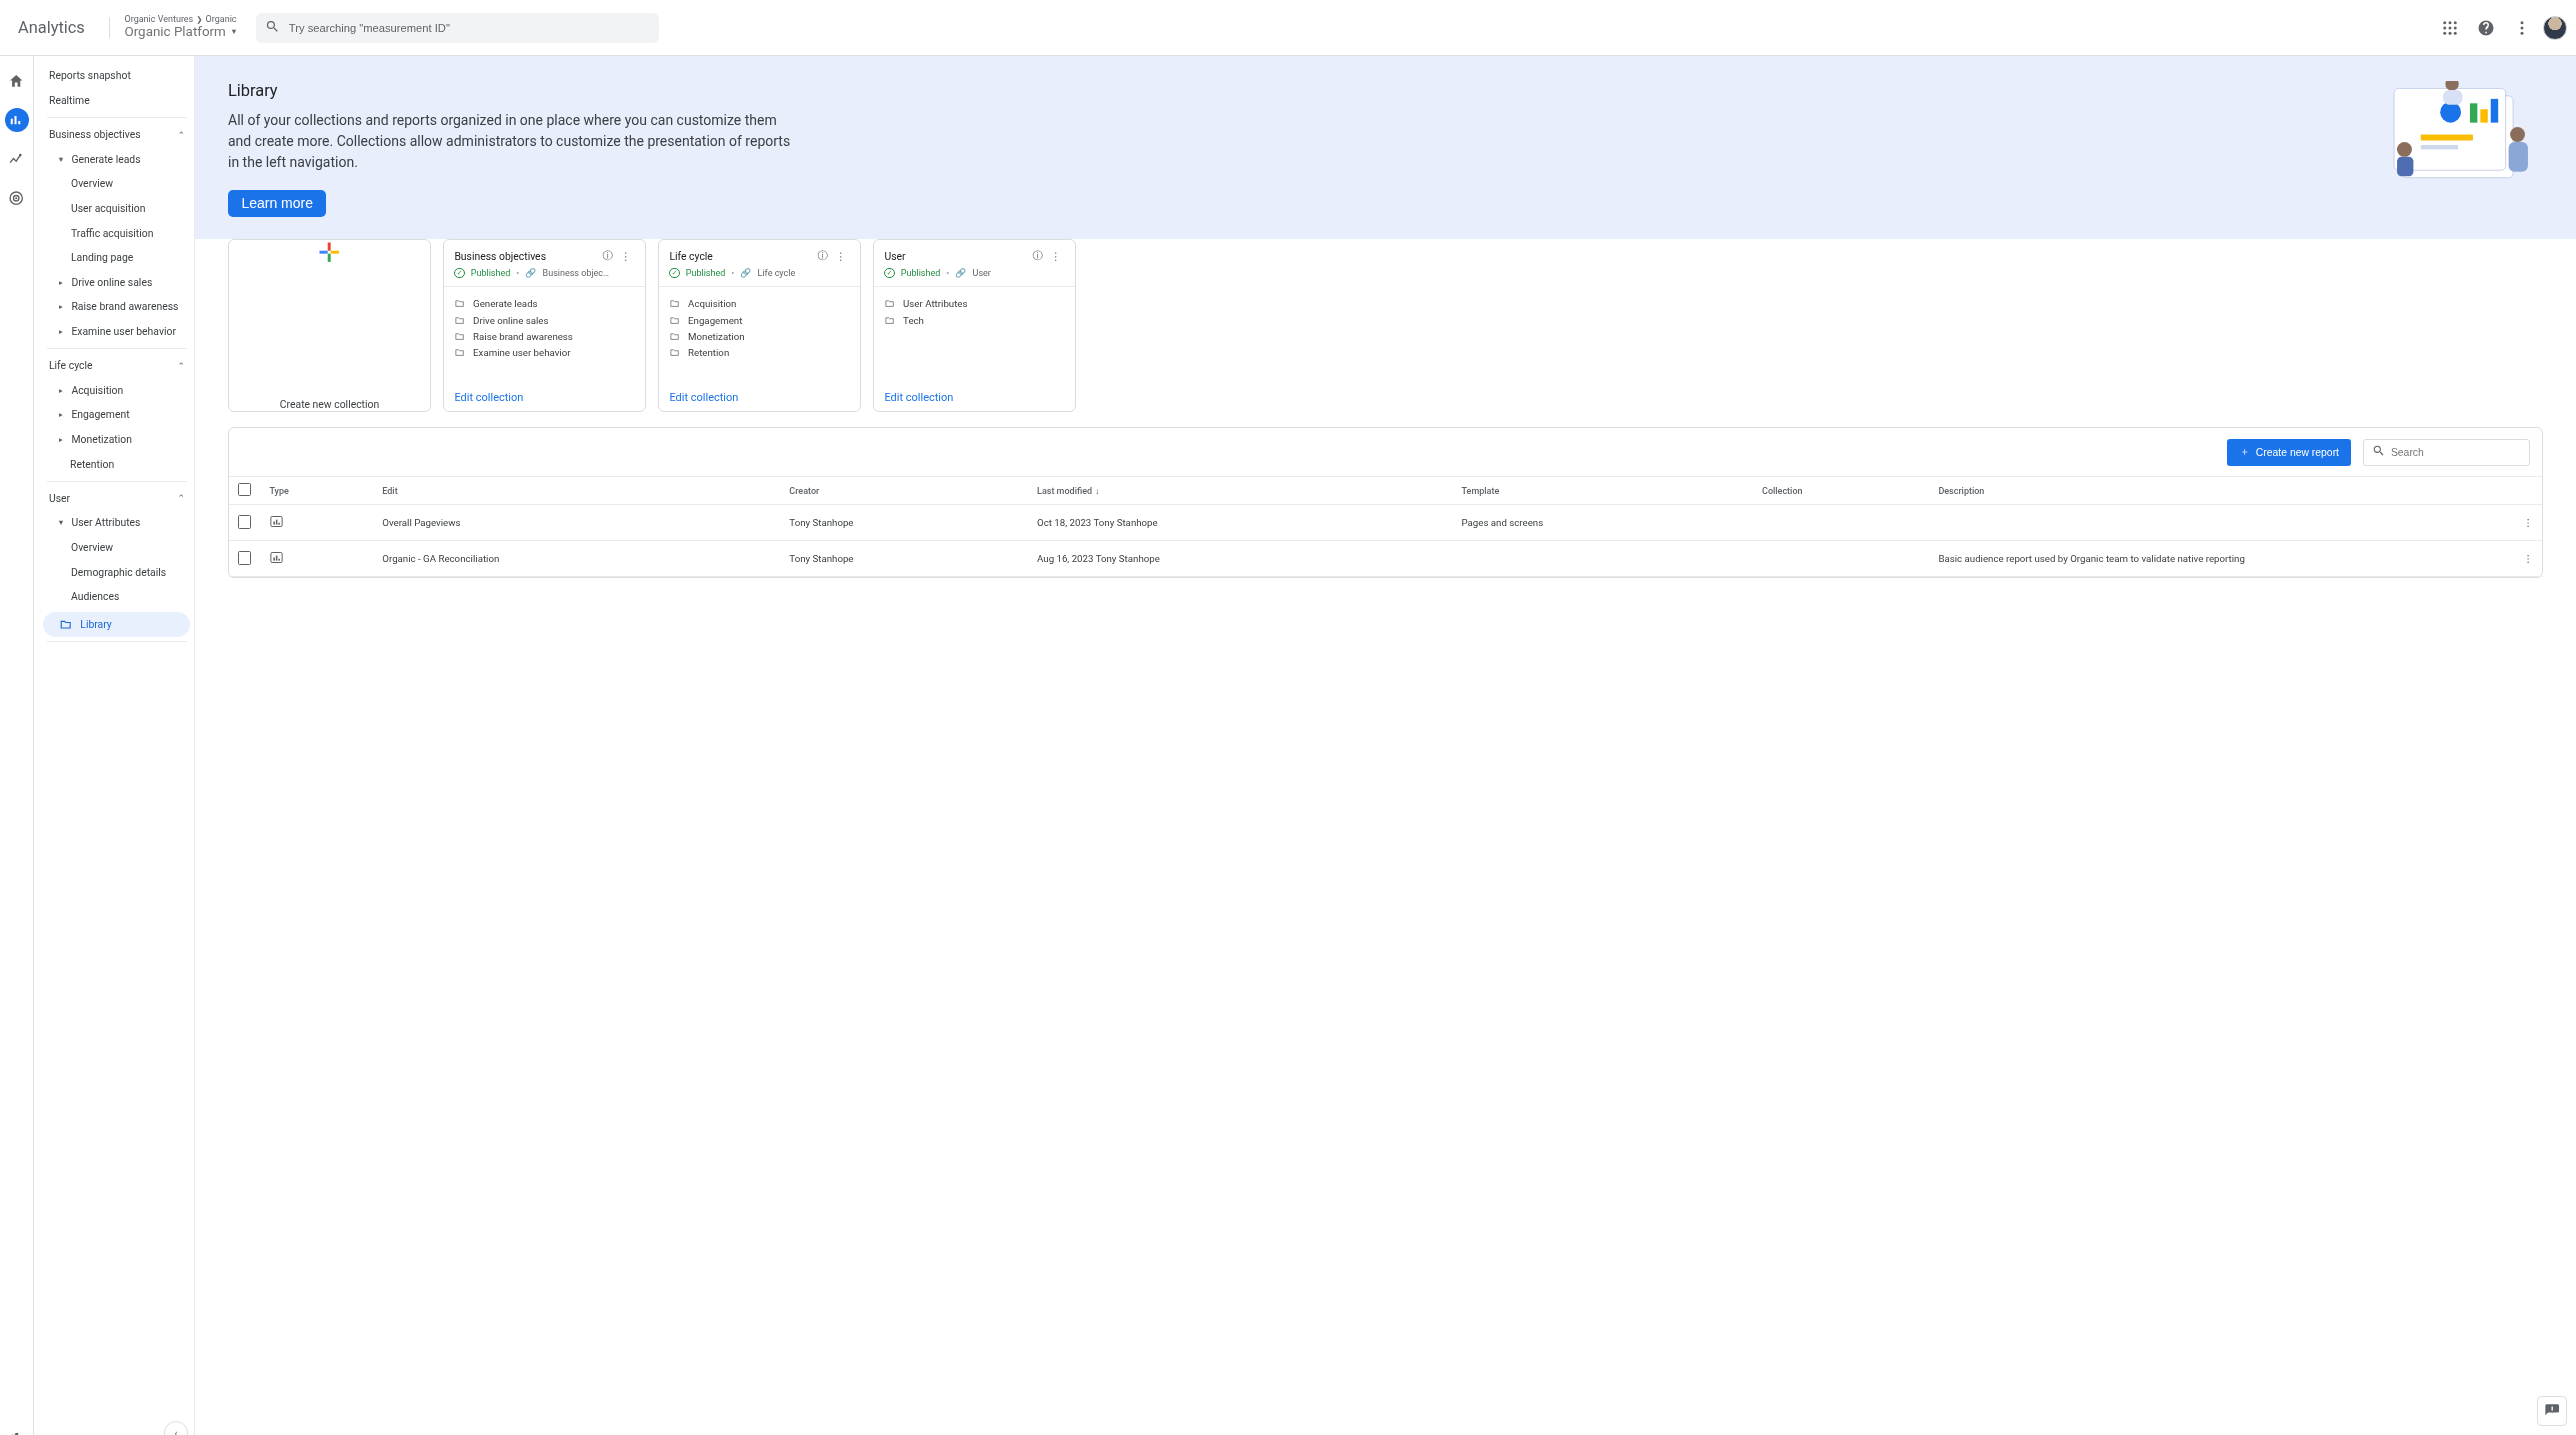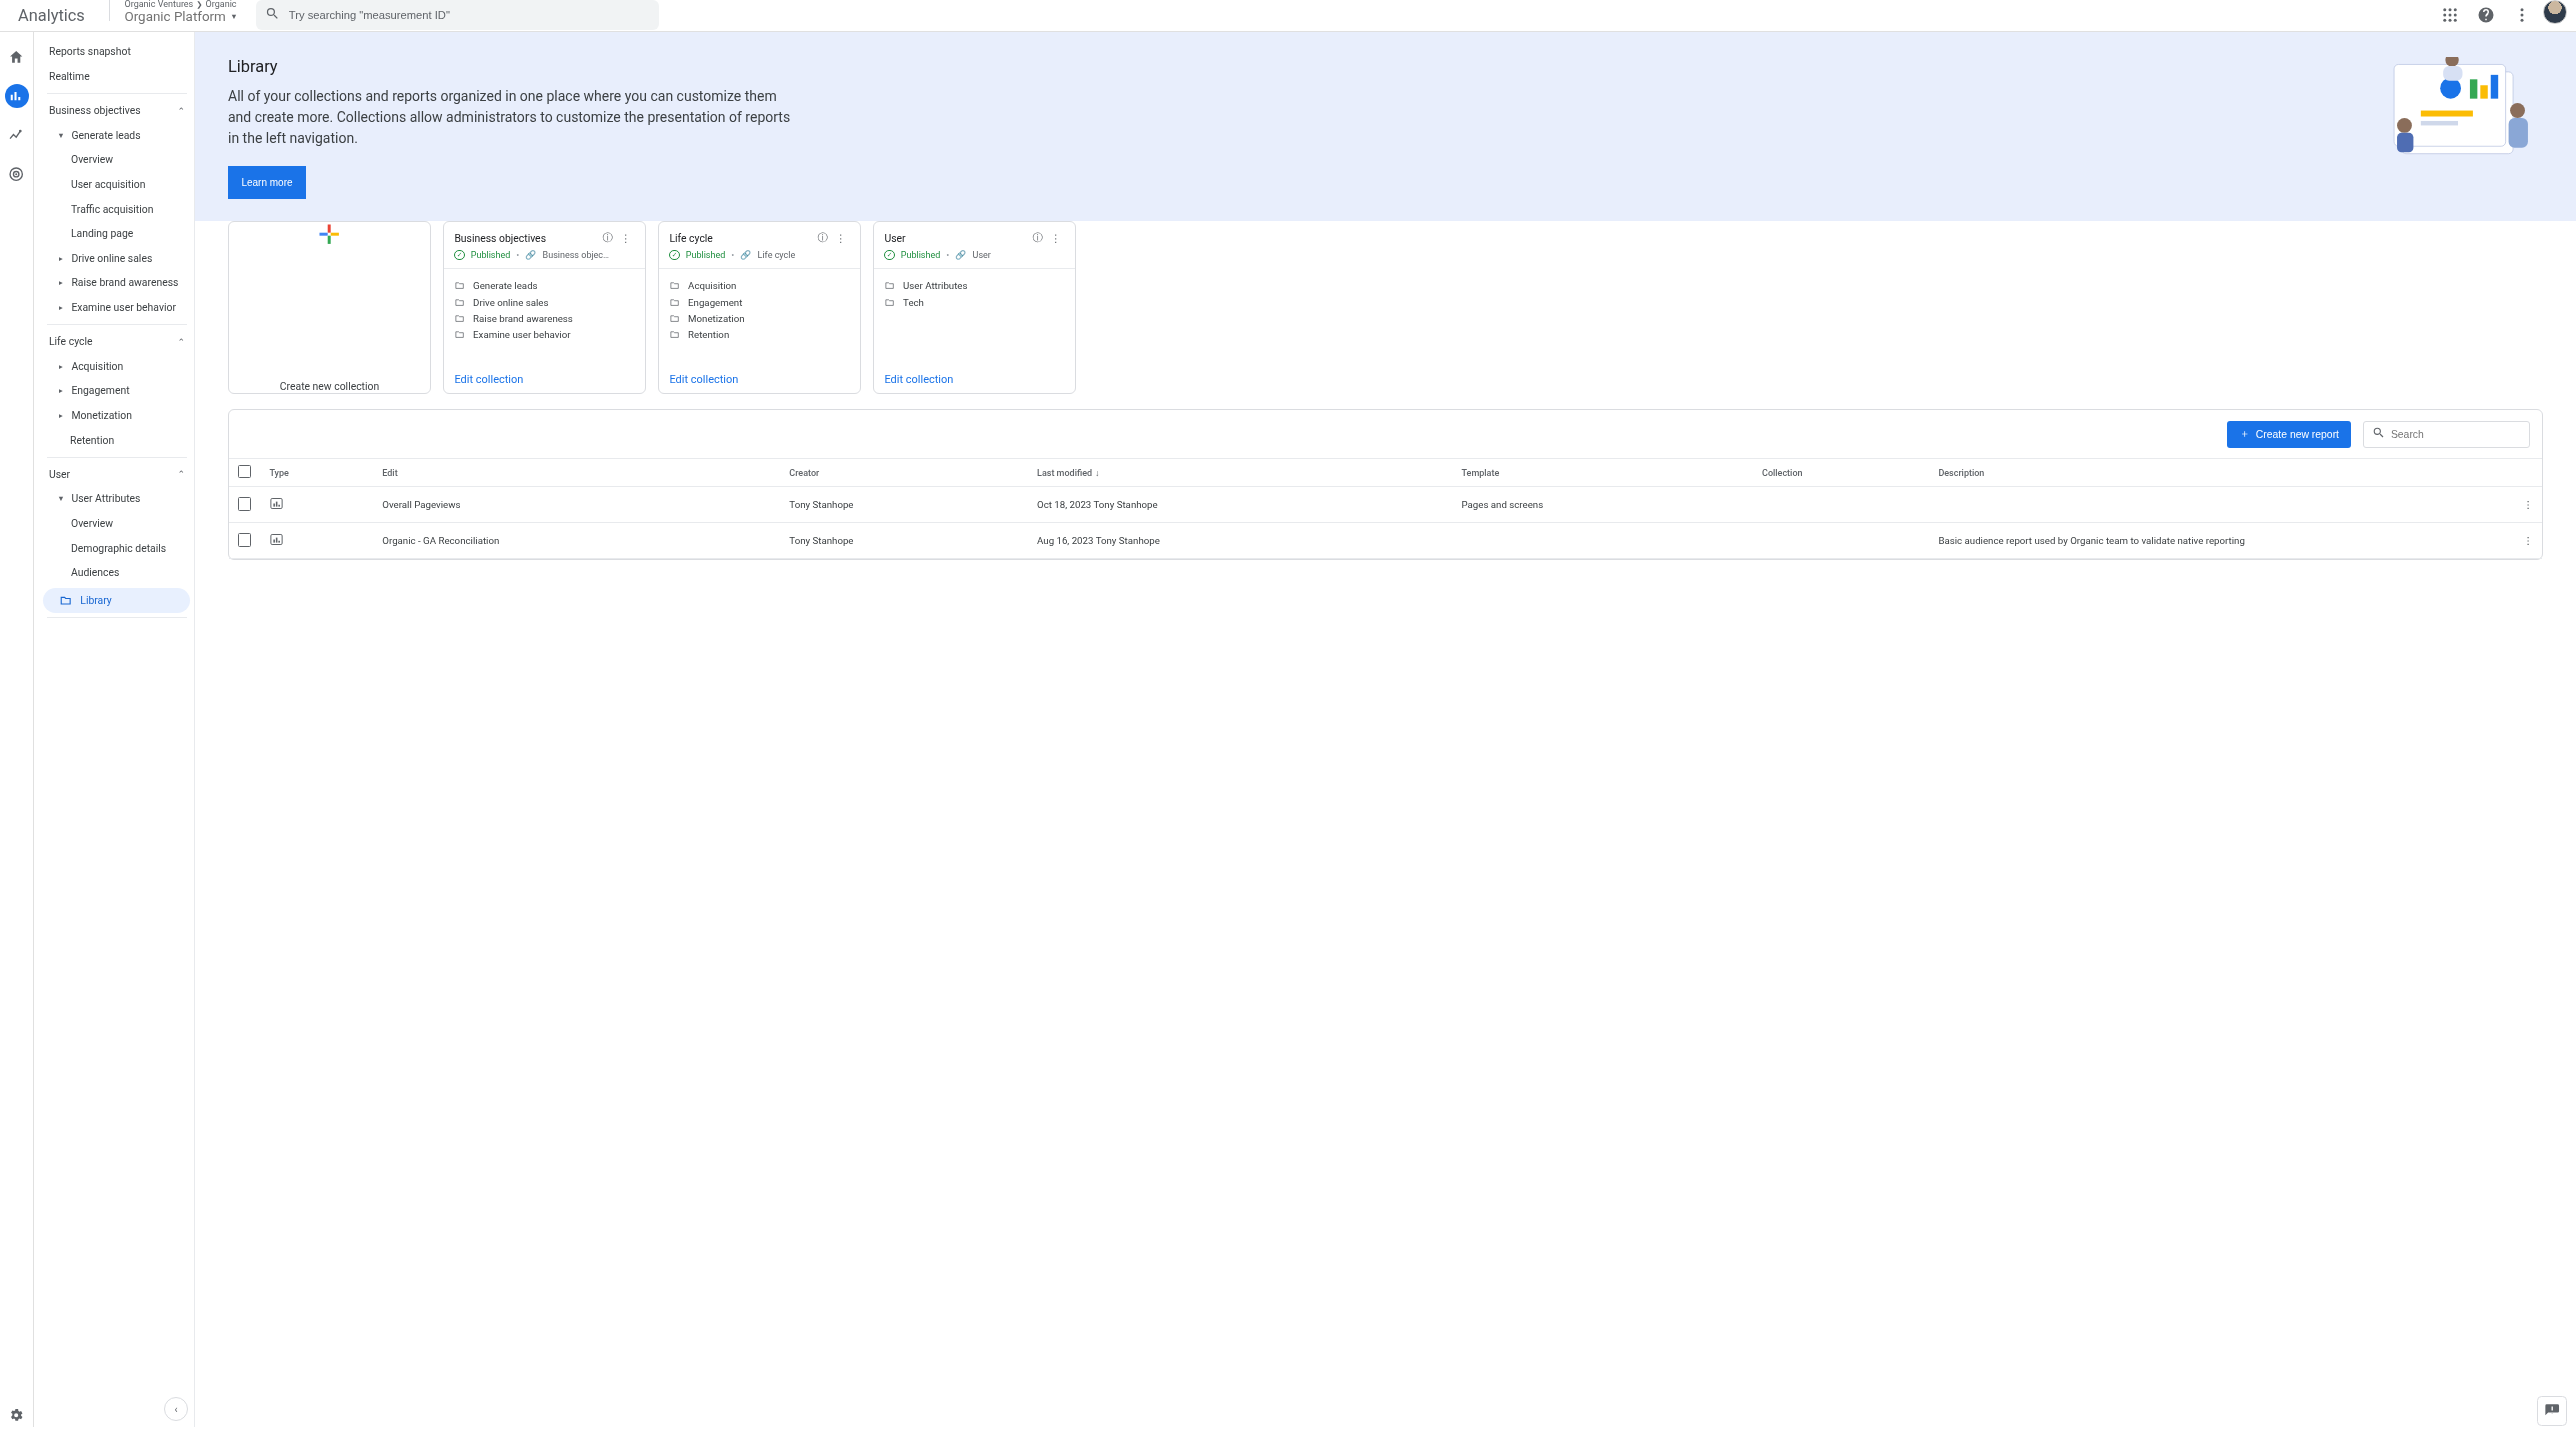--- a/index.html
+++ b/index.html
@@ -5,21 +5,22 @@
 * { box-sizing: border-box; margin: 0; padding: 0; }
 body {
   font-family: "Google Sans", Roboto, Arial, sans-serif;
   font-size: 10.4px;
   color: #3c4043;
   overflow: hidden;
 }
 
 .header {
   display: flex;
-  height: 32px;
+  align-items: center;
+  height: 56px;
   padding: 0 9px;
   border-bottom: 0.7px solid #e0e0e0;
   gap: 6px;
 }
 .logo-block { display: flex; align-items: center; gap: 6px; padding-left:3px; padding-right:9px;}
 .logo-text { font-size: 16.4px; color: #5f6368; }
 .vdivider { width:0.7px; height:21px; background:#dadce0; margin:0 9px; }
 .account-block { display:flex; flex-direction:column; line-height:1.1; cursor:pointer;}
 .breadcrumb { font-size:9px; color:#5f6368; display:flex; align-items:center; gap:3px;}
 .breadcrumb .chev { font-size:7.5px; }
@@ -113,22 +114,22 @@
 .hero {
   background:#e8eefc;
   padding:25px 33px 22.4px 33px;
   display:flex; gap:18px; align-items:flex-start;
 }
 .hero h1 { font-size:16.4px; font-weight:400; color:#202124; margin-bottom:10.4px;}
 .hero p { font-size:14px; color:#3c4043; max-width:566px; line-height:1.5;}
 .learn-btn {
   margin-top:16.4px;
   background:#1a73e8; color:#fff; border:none;
-  padding:0 13.4px; height:33px; border-radius:0;
-  font-size:10px; cursor:pointer;
+  padding:0 13.4px; height:27px; border-radius:5px;
+  font-size:14px; cursor:pointer;
 }
 .hero-illu { margin-left:auto; width:164px; height:119px; }
 .section-head {
   display:flex; align-items:center; gap:7.5px;
   padding:19.4px 33px 10.4px 33px;
   font-size:12px; color:#3c4043;
 }
 .info-circ {
   width:13.4px;height:13.4px;border:1.5px solid #5f6368;border-radius:50%;
   display:flex;align-items:center;justify-content:center;

